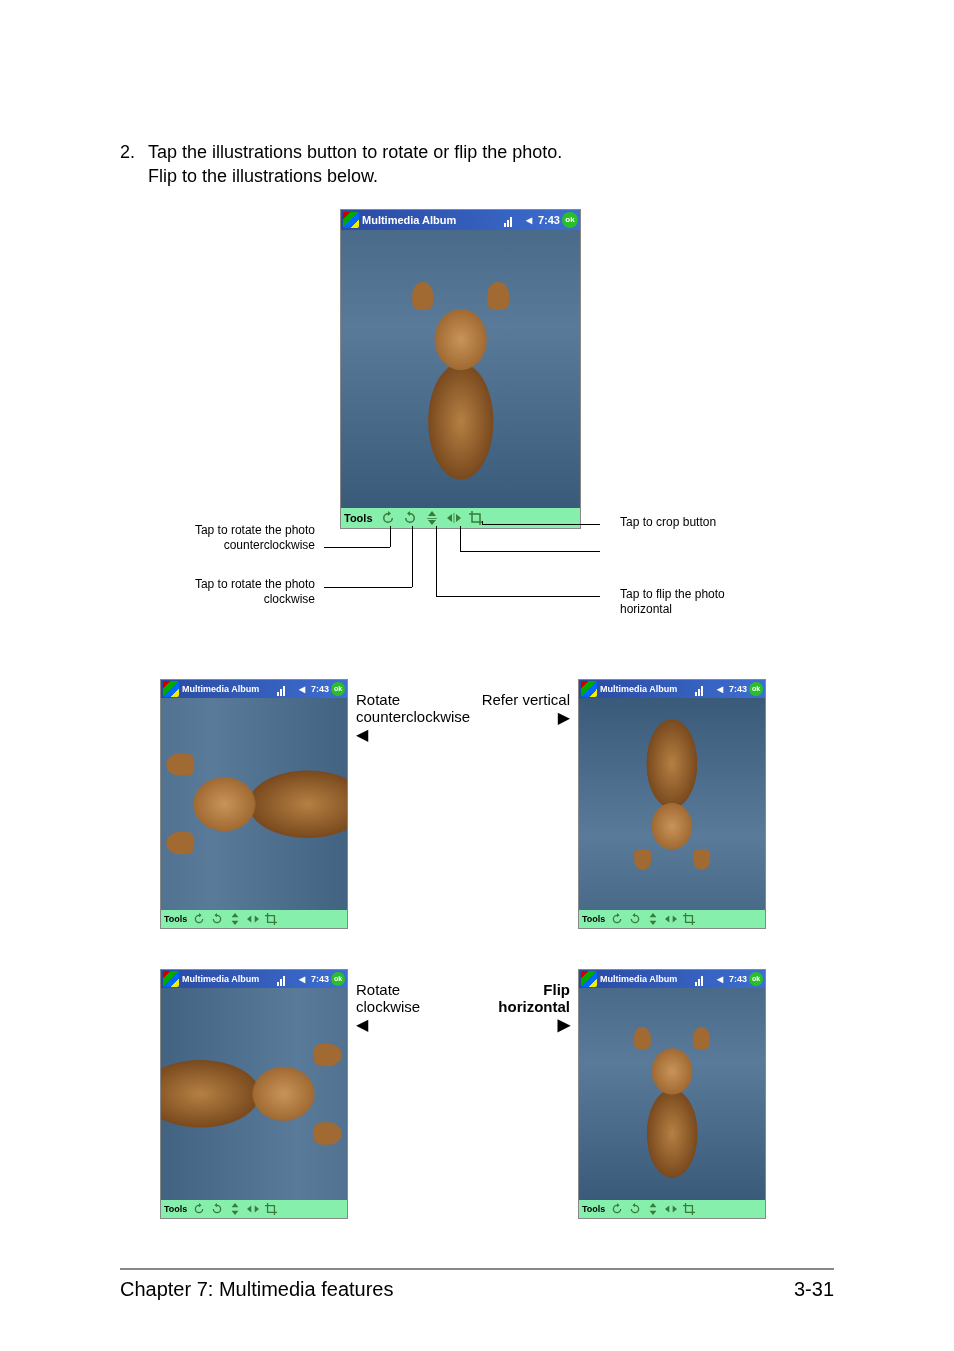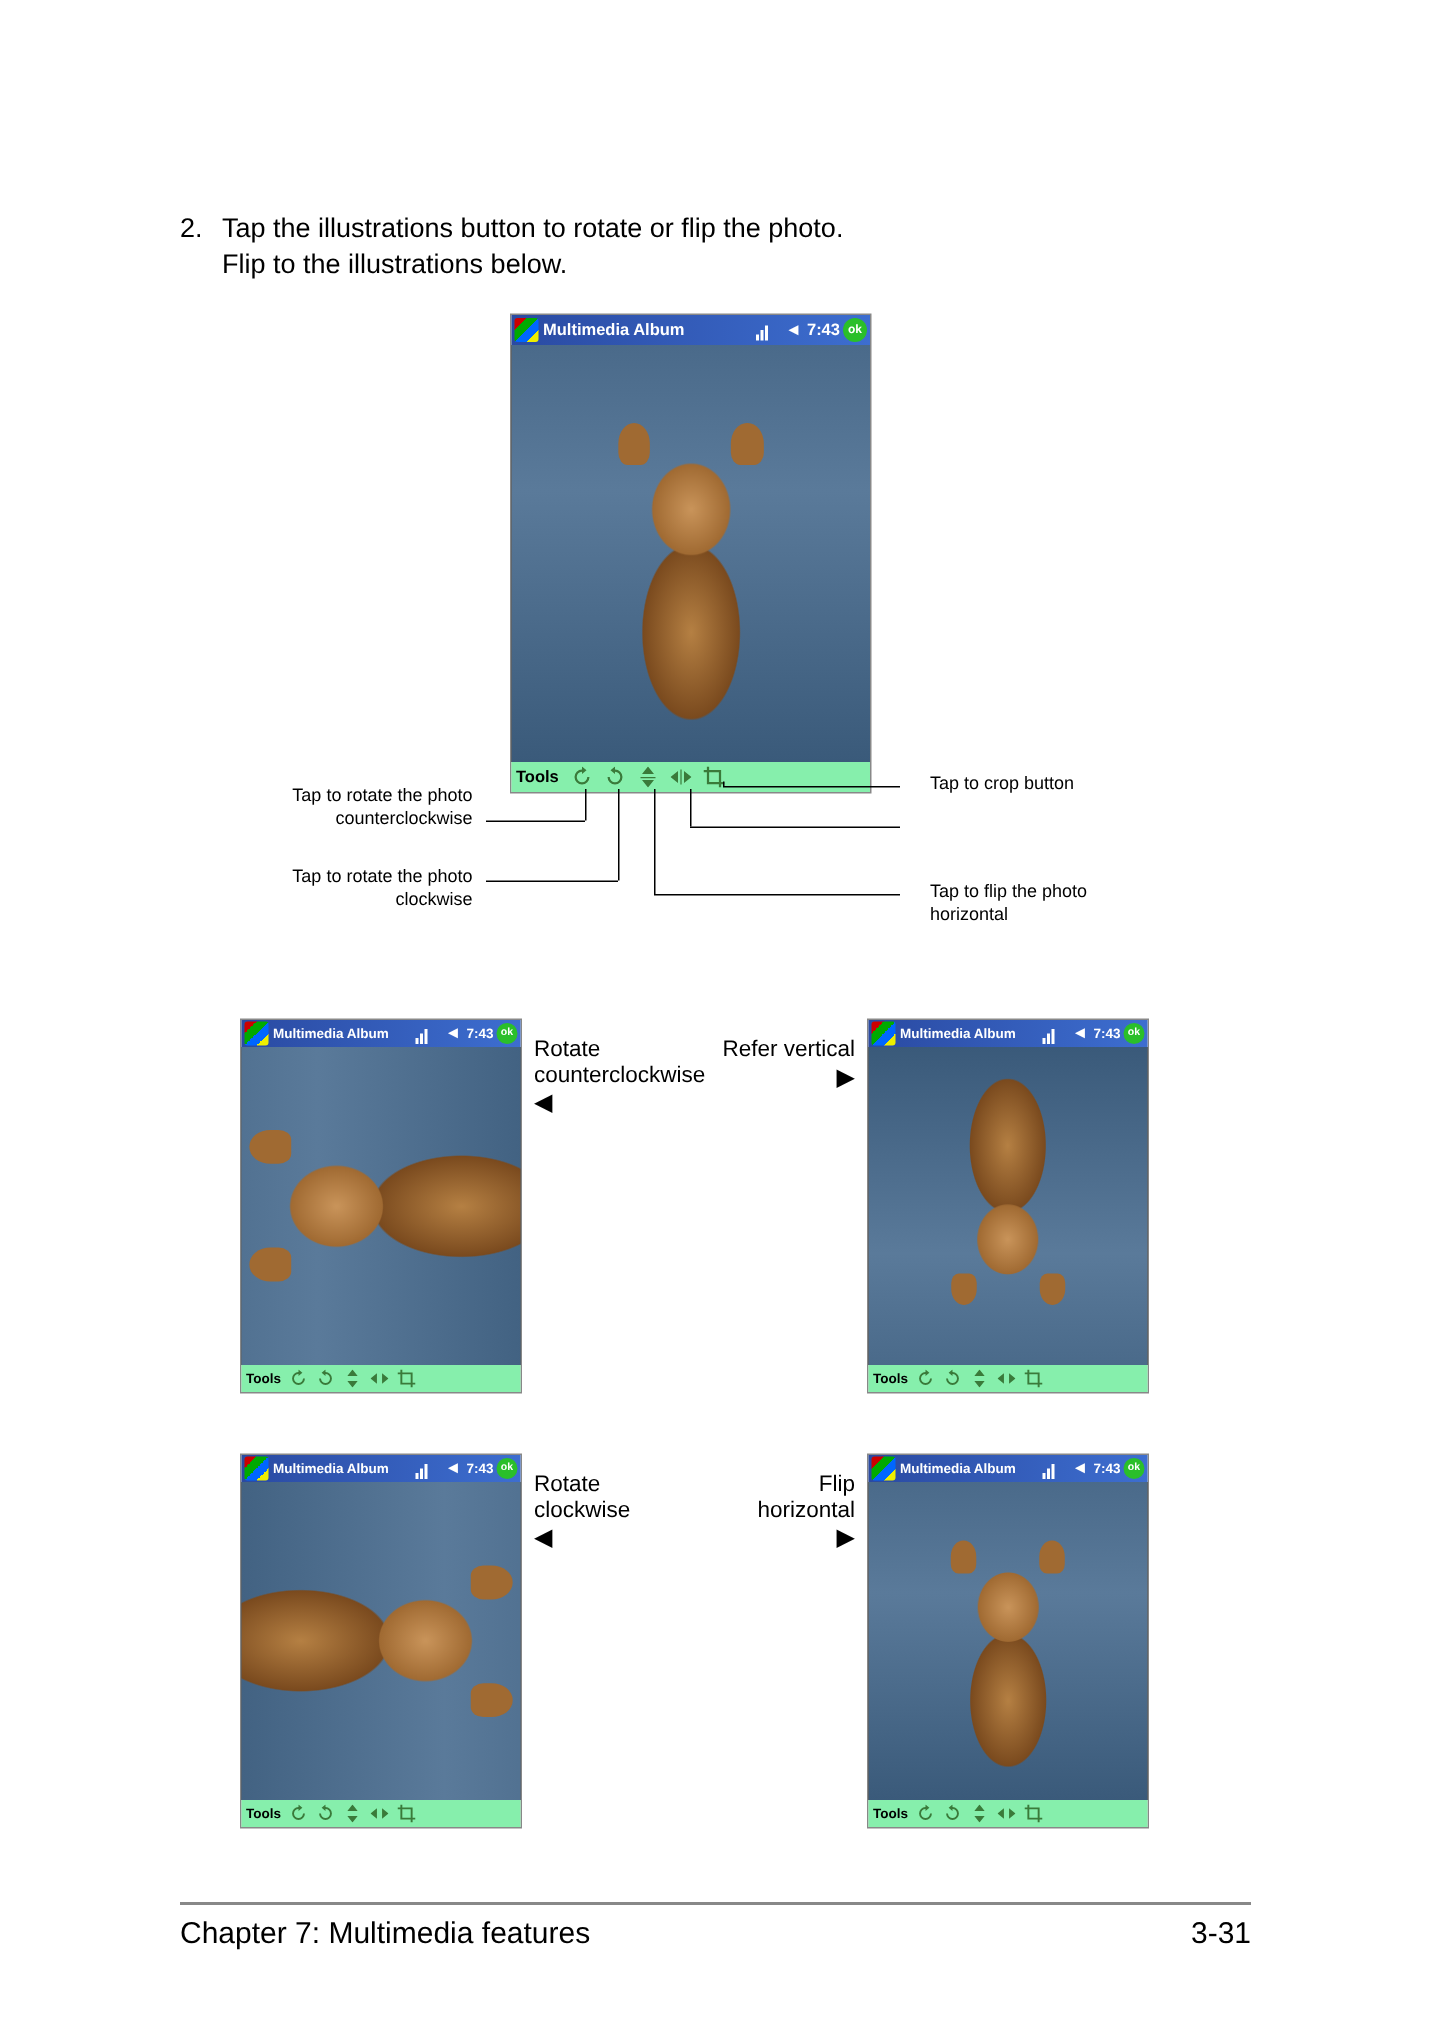--- a/index.html
+++ b/index.html
@@ -478,21 +478,21 @@
           </div>
       </div>
       <div class="quad-label">
         <span>Rotate</span><br>
         <span>clockwise</span><br>
         <span class="quad-arrow">◀</span>
       </div>
     </div>
 
     <div class="quad" style="top:290px; left:350px; width:320px;">
-      <div class="quad-label rtl" style="width:100px;">
+      <div class="quad-label rtl" style="width:100px;font-weight:bold;">
         <span>Flip</span><br>
         <span>horizontal</span><br>
         <span class="quad-arrow">▶</span>
       </div>
       <div class="small-screen">
         <div class="title-bar">
             <span class="flag-icon"></span>
             <span>Multimedia Album</span>
             <span class="title-spacer"></span>
             <span class="sig-icon">

